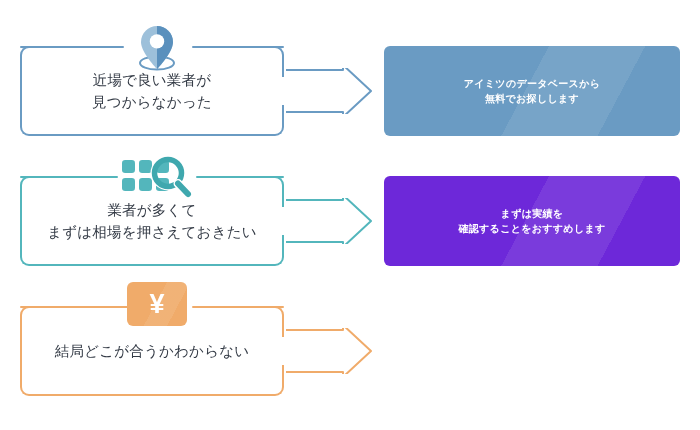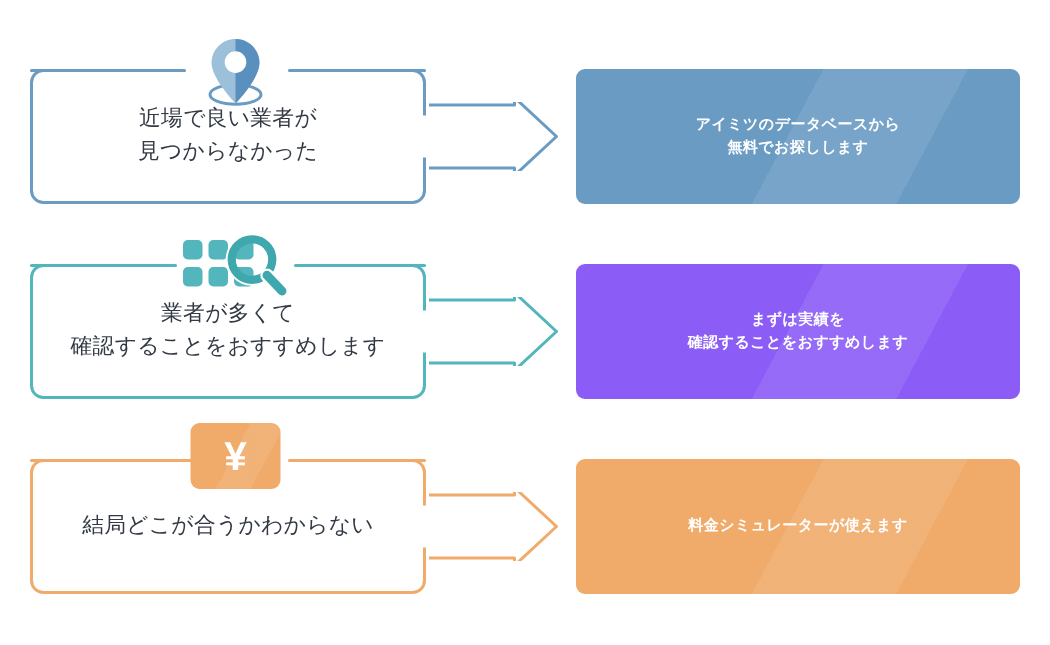--- a/index.html
+++ b/index.html
@@ -210,21 +210,21 @@
       <div class="corner tr"></div>
       <div class="corner bl"></div>
       <div class="corner br"></div>
       <div class="brd brd-top-l" style="width:98px"></div>
       <div class="brd brd-top-r" style="left:176px;width:88px"></div>
       <div class="brd brd-bot"></div>
       <div class="brd brd-left"></div>
       <div class="brd brd-right-t"></div>
       <div class="brd brd-right-b"></div>
       <div class="problem-text">業者が多くて
-確認することをおすすめします</div>
+まずは相場を押さえておきたい</div>
     </div>
 
     <div class="icon-slot" style="left:118px;width:80px">
       <svg width="76" height="48" viewBox="0 0 76 48" aria-hidden="true">
         <g fill="#53b6bc">
           <rect x="2" y="6" width="13" height="13" rx="3.2"></rect>
           <rect x="19" y="6" width="13" height="13" rx="3.2"></rect>
           <rect x="36" y="6" width="13" height="13" rx="3.2"></rect>
           <rect x="2" y="24" width="13" height="13" rx="3.2"></rect>
           <rect x="19" y="24" width="13" height="13" rx="3.2"></rect>
@@ -236,21 +236,21 @@
         <line x1="58" y1="29.5" x2="68" y2="40" stroke="#3fa8ae" stroke-width="6" stroke-linecap="round"></line>
       </svg>
     </div>
 
     <div class="arrow">
       <svg width="86" height="46" viewBox="0 0 86 46" aria-hidden="true">
         <path d="M0 2 H57 V-3 L85 23 L57 49 V44 H0" fill="none" stroke="#53b6bc" stroke-width="2" stroke-linejoin="round"></path>
       </svg>
     </div>
 
-    <div class="solution-box" style="background:#8b5cf6">
+    <div class="solution-box" style="background:#6d28d9">
       <div class="sheen"></div>
       <div class="solution-text">まずは実績を
 確認することをおすすめします</div>
     </div>
   </div>
 
   <div class="row row-2">
 
     <div class="problem-card" style="color:#f0ab6a">
       <div class="corner tl"></div>
@@ -272,19 +272,15 @@
         <span class="yen-glyph">¥</span>
       </div>
     </div>
 
     <div class="arrow">
       <svg width="86" height="46" viewBox="0 0 86 46" aria-hidden="true">
         <path d="M0 2 H57 V-3 L85 23 L57 49 V44 H0" fill="none" stroke="#f0ab6a" stroke-width="2" stroke-linejoin="round"></path>
       </svg>
     </div>
 
-    <div class="solution-box" style="background:#f0ab6a">
-      <div class="sheen"></div>
-      <div class="solution-text">料金シミュレーターが使えます</div>
-    </div>
   </div>
 
 </div>
 
 </body></html>

